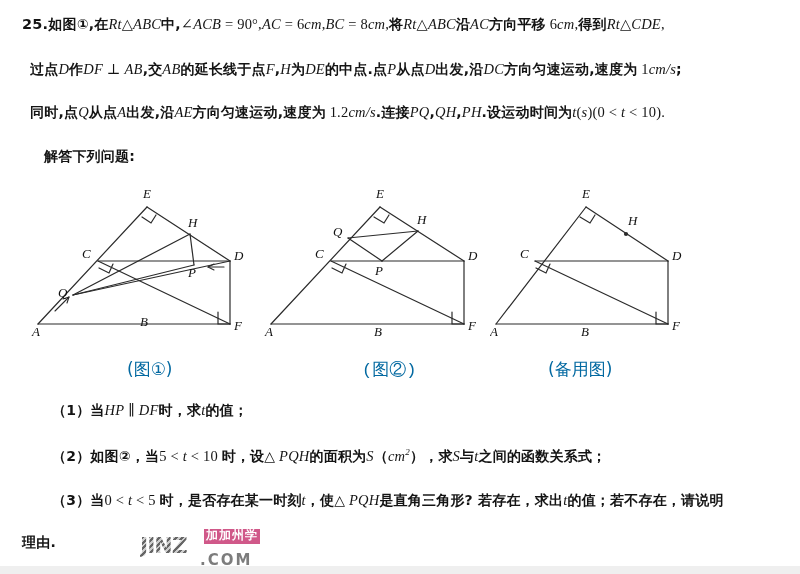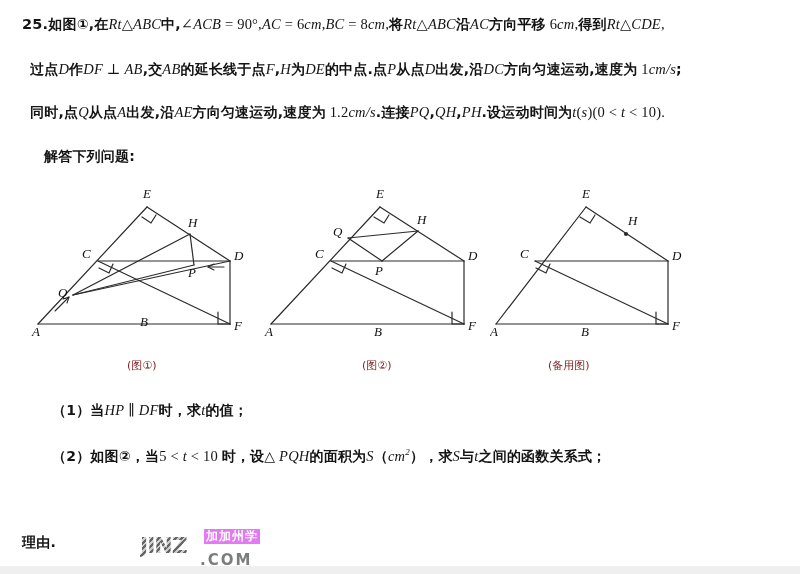--- a/index.html
+++ b/index.html
@@ -39,22 +39,22 @@
     font-weight: 700;
     font-size: 14px;
   }
   .stem .cjk { font-weight: 700; }
   .figwrap {
     position: absolute;
   }
   .cap {
     position: absolute;
     font-family: "DejaVu Sans", "Liberation Sans", sans-serif;
-    font-size: 11px;
-    color: #7f1d1d;
+    font-size: 17px;
+    color: #0369a1;
     white-space: nowrap;
   }
   svg { display: block; }
   .lbl {
     font-family: "Liberation Serif", "DejaVu Serif", serif;
     font-style: italic;
     font-size: 13px;
     fill: #111;
   }
   .wm {
@@ -74,25 +74,25 @@
     letter-spacing: -1px;
     color: #2b2b2b;
     background: repeating-linear-gradient(135deg,#2b2b2b 0 2px,#b9b9b9 2px 4px);
     -webkit-background-clip: text;
     background-clip: text;
     color: transparent;
   }
   .wm-cn {
     position: absolute;
     left: 64px; top: 2px;
-    font-family: Liberation Sans, sans-serif;
+    font-family: Liberation Mono, monospace;
     font-size: 12px;
     font-weight: 700;
     color: #ffffff;
-    background: #d946ef;
+    background: #be185d;
     padding: 1px 2px;
     letter-spacing: 1px;
     line-height: 13px;
   }
   .wm-com {
     position: absolute;
     left: 60px; top: 24px;
     font-family: "DejaVu Sans", "Liberation Sans", sans-serif;
     font-size: 15px;
     font-weight: 700;
@@ -202,21 +202,21 @@
         <text x="112" y="160">B</text>
         <text x="53" y="82">C</text>
         <text x="206" y="84">D</text>
         <text x="114" y="22">E</text>
         <text x="206" y="154">F</text>
         <text x="155" y="48">H</text>
         <text x="113" y="99">P</text>
         <text x="71" y="60">Q</text>
       </g>
     </svg>
-    <div class="cap" style="left:100px; top:182px;">(图②)</div>
+    <div class="cap" style="left:100px; top:182px;font-family:Liberation Mono, monospace;">(图②)</div>
   </div>
 
   <div class="figwrap" style="left:490px; top:176px;">
     <svg width="270" height="180" viewBox="0 0 270 180">
       <g stroke="#2b2b2b" stroke-width="1.2" fill="none" stroke-linecap="round">
         <line x1="6" y1="148" x2="178" y2="148"></line>
         <line x1="6" y1="148" x2="96" y2="31"></line>
         <line x1="96" y1="31" x2="178" y2="85"></line>
         <line x1="45" y1="85" x2="178" y2="85"></line>
         <line x1="178" y1="85" x2="178" y2="148"></line>
@@ -240,20 +240,23 @@
   </div>
 
   <div class="txt-line" style="left:52px; top:402px;">
     <span class="cjk">（1）当</span><span class="math">HP</span><span class="math upright"> ∥ </span><span class="math">DF</span><span class="cjk">时，求</span><span class="math">t</span><span class="cjk">的值；</span>
   </div>
 
   <div class="txt-line" style="left:52px; top:447px;">
     <span class="cjk">（2）如图②，当</span><span class="math upright">5 &lt; </span><span class="math">t</span><span class="math upright"> &lt; 10 </span><span class="cjk">时，设△</span><span class="math"> PQH</span><span class="cjk">的面积为</span><span class="math">S</span><span class="cjk">（</span><span class="math">cm<sup style="font-size:9px">2</sup></span><span class="cjk">），求</span><span class="math">S</span><span class="cjk">与</span><span class="math">t</span><span class="cjk">之间的函数关系式；</span>
   </div>
 
+  <div class="txt-line" style="left:52px; top:492px;">
+    <span class="cjk">（3）当</span><span class="math upright">0 &lt; </span><span class="math">t</span><span class="math upright"> &lt; 5 </span><span class="cjk">时，是否存在某一时刻</span><span class="math">t</span><span class="cjk">，使△</span><span class="math"> PQH</span><span class="cjk">是直角三角形? 若存在，求出</span><span class="math">t</span><span class="cjk">的值；若不存在，请说明</span>
+  </div>
 
   <div class="txt-line" style="left:22px; top:534px;">
     <span class="cjk">理由.</span>
   </div>
 
   <div class="wm">
     <div class="wm-jinz">JINZ</div>
     <div class="wm-cn">加加州学</div>
     <div class="wm-com">.COM</div>
   </div>

